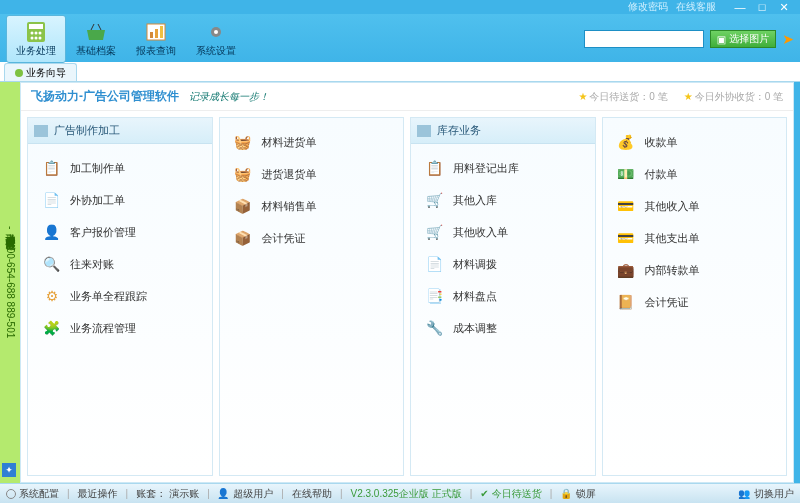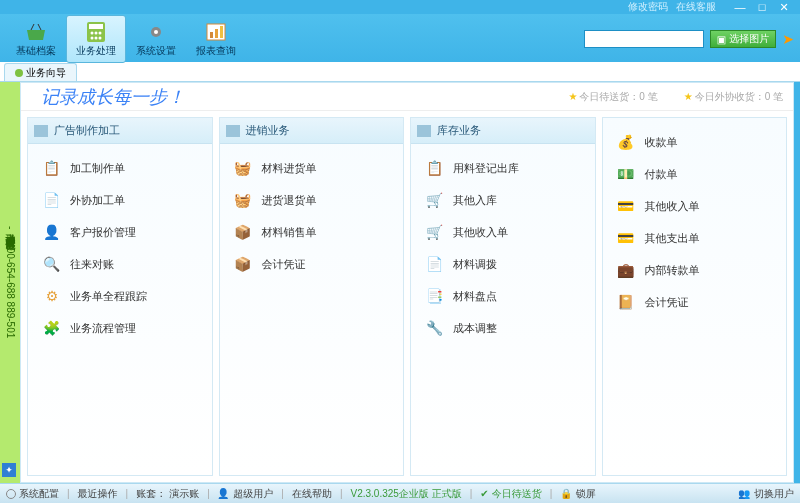--- a/index.html
+++ b/index.html
@@ -26,22 +26,22 @@
 .tab { height: 18px; padding: 0 10px; font-size: 10px; background: #eaf6fc; border: 1px solid #a9d8ee; border-bottom: none; border-radius: 3px 3px 0 0; display: flex; align-items: center; gap: 3px; margin-top: 35px; }
 .tab .dot { width: 8px; height: 8px; background: #7fc241; border-radius: 50%; }
 
 
 .content { position: absolute; top: 82px; left: 20px; right: 6px; bottom: 20px; background: #fff; border: 1px solid #cde8f5; }
 .left-strip { position: absolute; top: 82px; left: 0; width: 20px; bottom: 20px; background: #b4ea6e; writing-mode: vertical-rl; font-size: 10px; color: #2a6b00; display: flex; align-items: center; justify-content: center; padding: 4px 0; }
 .left-strip .logo { position: absolute; bottom: 6px; left: 2px; width: 14px; height: 14px; background: #2f7fd4; color: #fff; font-size: 9px; display: flex; align-items: center; justify-content: center; }
 
 .content-header { height: 28px; display: flex; align-items: center; padding: 0 10px; font-size: 12px; border-bottom: 1px solid #eee; }
 .brand { color: #2f8fd0; font-weight: bold; }
-.slogan { color: #3b82f6; font-style: italic; margin-left: 10px; font-family: cursive; font-size: 18px; }
-.today-stats { margin-left: auto; font-size: 10px; color: #aaa; display: flex; gap: 26px; }
+.slogan { color: #0f766e; font-style: italic; margin-left: 10px; font-family: cursive; font-size: 10px; }
+.today-stats { margin-left: auto; font-size: 10px; color: #aaa; display: flex; gap: 16px; }
 .today-stats span::before { content: "★"; color: #f5c518; margin-right: 2px; }
 
 .panels { display: flex; gap: 6px; padding: 6px; height: calc(100% - 28px); }
 .panel { flex: 1; border: 1px solid #d4e9f4; background: linear-gradient(#f7fcff,#fff); }
 .panel-head { height: 26px; background: linear-gradient(#e8f5fc,#d6eef9); border-bottom: 1px solid #c8e3f1; display: flex; align-items: center; gap: 6px; padding: 9px 6px; font-size: 11px; color: #2a5a7a; }
 .panel-head .hico { width: 14px; height: 12px; background: #9bc4da; }
 .panel-body { padding: 8px 6px; }
 .item { display: flex; align-items: center; gap: 8px; height: 32px; font-size: 11px; color: #333; cursor: pointer; padding-left: 8px; }
 .item .iico { width: 20px; height: 20px; display: flex; align-items: center; justify-content: center; font-size: 14px; }
 
@@ -62,64 +62,64 @@
   <a>修改密码</a>
   <a>在线客服</a>
   <div class="win-controls">
     <span>—</span>
     <span>□</span>
     <span>✕</span>
   </div>
 </div>
 
 <div class="toolbar" id="toolbar">
-    <div class="tool-btn">
-      <span class="ico">
-        <svg width="24" height="20" viewBox="0 0 24 20">
-          <path d="M3 8h18l-2 10H5z" fill="#4aa84a"></path>
-          <path d="M7 8l3-6m7 6l-3-6" stroke="#333" fill="none"></path>
-        </svg>
-      </span>
-      <span>基础档案</span>
-    </div>
     <div class="tool-btn active">
       <span class="ico">
         <svg width="22" height="22" viewBox="0 0 22 22">
           <rect x="2" y="1" width="18" height="20" rx="2" fill="#8bc34a"></rect>
           <rect x="4" y="3" width="14" height="5" fill="#fff"></rect>
           <circle cx="7" cy="12" r="1.5" fill="#fff"></circle>
           <circle cx="11" cy="12" r="1.5" fill="#fff"></circle>
           <circle cx="15" cy="12" r="1.5" fill="#fff"></circle>
           <circle cx="7" cy="17" r="1.5" fill="#fff"></circle>
           <circle cx="11" cy="17" r="1.5" fill="#fff"></circle>
           <circle cx="15" cy="17" r="1.5" fill="#fff"></circle>
         </svg>
       </span>
       <span>业务处理</span>
     </div>
     <div class="tool-btn">
       <span class="ico">
-        <svg width="22" height="22" viewBox="0 0 22 22">
-          <circle cx="11" cy="11" r="5" fill="#888"></circle>
-          <circle cx="11" cy="11" r="2" fill="#fff"></circle>
-        </svg>
-      </span>
-      <span>系统设置</span>
+        <svg width="24" height="20" viewBox="0 0 24 20">
+          <path d="M3 8h18l-2 10H5z" fill="#4aa84a"></path>
+          <path d="M7 8l3-6m7 6l-3-6" stroke="#333" fill="none"></path>
+        </svg>
+      </span>
+      <span>基础档案</span>
     </div>
     <div class="tool-btn">
       <span class="ico">
         <svg width="22" height="20" viewBox="0 0 22 20">
           <rect x="2" y="2" width="18" height="16" fill="#fff" stroke="#d48a3a"></rect>
           <rect x="5" y="10" width="3" height="6" fill="#d48a3a"></rect>
           <rect x="10" y="7" width="3" height="9" fill="#e6a23c"></rect>
           <rect x="15" y="4" width="3" height="12" fill="#f0c040"></rect>
         </svg>
       </span>
       <span>报表查询</span>
     </div>
+    <div class="tool-btn">
+      <span class="ico">
+        <svg width="22" height="22" viewBox="0 0 22 22">
+          <circle cx="11" cy="11" r="5" fill="#888"></circle>
+          <circle cx="11" cy="11" r="2" fill="#fff"></circle>
+        </svg>
+      </span>
+      <span>系统设置</span>
+    </div>
     <div class="toolbar-right">
       <input class="search-input" style="">
       <div class="select-pic">
         <span>▣</span>
         <span>选择图片</span>
       </div>
       <span class="send-ico">➤</span>
     </div>
   </div>
 
@@ -130,20 +130,21 @@
   </div>
 </div>
 
 <div class="left-strip">
   <span>飞扬动力-广告公司管理软件 服务电话：400-654-688  889-501</span>
   <span class="logo">✦</span>
 </div>
 
 <div class="content">
   <div class="content-header">
+    <span class="brand">飞扬动力-广告公司管理软件</span>
     <span class="slogan">记录成长每一步！</span>
     <div class="today-stats">
       <span>今日待送货：0 笔</span>
       <span>今日外协收货：0 笔</span>
     </div>
   </div>
   <div class="panels" id="panels">
       <div class="panel">
         <div class="panel-head">
           <span class="hico"></span>
@@ -170,24 +171,20 @@
             <span class="iico" style="color:#e6a23c">⚙</span>
             <span>业务单全程跟踪</span>
           </div>
           <div class="item">
             <span class="iico" style="color:#e6a23c">🧩</span>
             <span>业务流程管理</span>
           </div>
         </div>
       </div>
       <div class="panel">
-        <div class="panel-head">
-          <span class="hico"></span>
-          <span>进销业务</span>
-        </div>
         <div class="panel-body">
           <div class="item">
             <span class="iico" style="color:#4aa84a">🧺</span>
             <span>材料进货单</span>
           </div>
           <div class="item">
             <span class="iico" style="color:#e6a23c">🧺</span>
             <span>进货退货单</span>
           </div>
           <div class="item">

